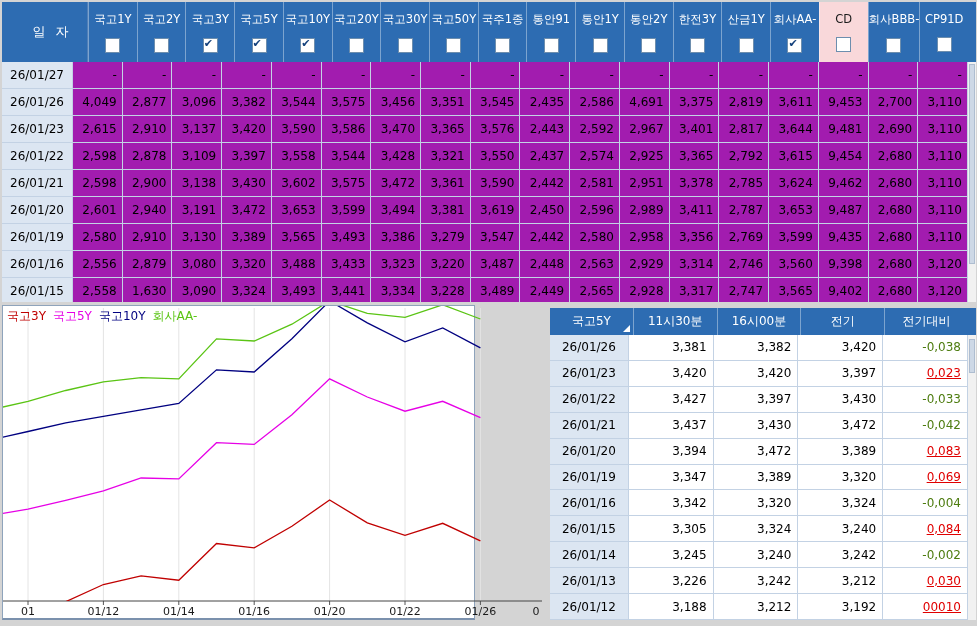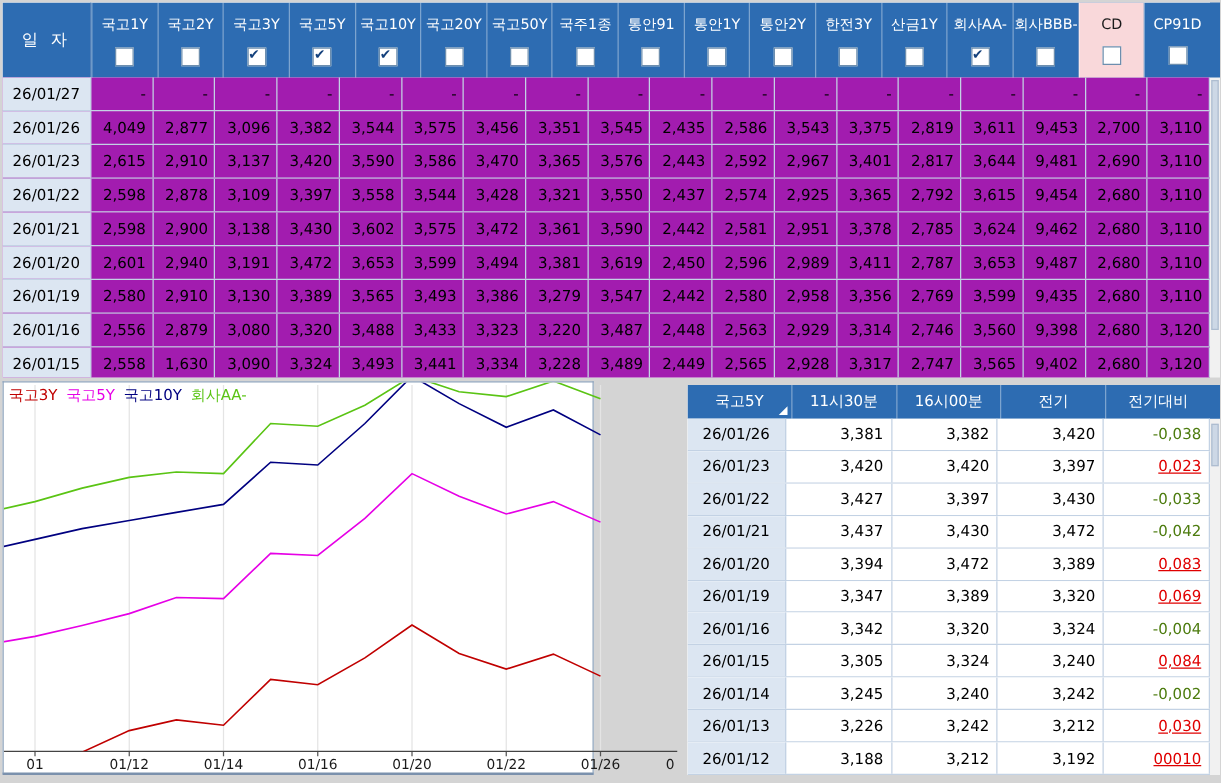--- a/index.html
+++ b/index.html
@@ -8,21 +8,21 @@
     background:#d4d4d4;
     font-family:"DejaVu Sans","Liberation Sans",sans-serif;
     -webkit-font-smoothing:none;
   }
   .panel{position:absolute;box-sizing:border-box;}
 
   
   #top-table{left:2px;top:2px;width:966px;height:300px;background:#fff;overflow:hidden;}
   .tt-header{display:flex;height:60px;background:#2d6cb2;}
   .tt-date-h{width:70px;color:#fff;font-size:13px;display:flex;align-items:center;justify-content:center;
-    letter-spacing:3px;border-right:1px solid #507fb8;}
+    letter-spacing:3px;border-right:1px solid #507fb8;padding-left:15px;}
   .tt-col{flex:1;display:flex;flex-direction:column;align-items:center;justify-content:center;gap:11px;
     border-left:1px solid rgba(255,255,255,.38);color:#fff;}
   .tt-col.cd{background:#f9d8da;color:#1a1a1a;}
   .tt-col .hlabel{font-size:11.5px;white-space:nowrap;}
   .cb{width:13px;height:13px;background:#fff;border:1px solid #6d8eae;position:relative;display:inline-block;cursor:pointer;}
   .cb.on:after{content:"\2714";position:absolute;left:0px;top:-2px;font-size:11px;color:#14417c;}
   .tt-row{display:flex;height:26px;border-bottom:1px solid #c3d2e4;background:#a21caf;}
   .tt-date{width:70px;background:#dce6f2;font-size:12px;color:#000;display:flex;align-items:center;justify-content:center;
     border-right:1px solid #c3d2e4;}
   .tt-cell{flex:1;font-size:12px;color:#000;display:flex;align-items:center;justify-content:flex-end;
@@ -83,20 +83,24 @@
       </div>
       <div class="tt-col">
         <div class="hlabel">국고10Y</div>
         <span class="cb on"></span>
       </div>
       <div class="tt-col">
         <div class="hlabel">국고20Y</div>
         <span class="cb"></span>
       </div>
       <div class="tt-col">
+        <div class="hlabel">국고30Y</div>
+        <span class="cb"></span>
+      </div>
+      <div class="tt-col">
         <div class="hlabel">국고50Y</div>
         <span class="cb"></span>
       </div>
       <div class="tt-col">
         <div class="hlabel">국주1종</div>
         <span class="cb"></span>
       </div>
       <div class="tt-col">
         <div class="hlabel">통안91</div>
         <span class="cb"></span>
@@ -114,26 +118,26 @@
         <span class="cb"></span>
       </div>
       <div class="tt-col">
         <div class="hlabel">산금1Y</div>
         <span class="cb"></span>
       </div>
       <div class="tt-col">
         <div class="hlabel">회사AA-</div>
         <span class="cb on"></span>
       </div>
-      <div class="tt-col">
-        <div class="hlabel">회사BBB-</div>
-        <span class="cb"></span>
-      </div>
       <div class="tt-col cd">
         <div class="hlabel">CD</div>
+        <span class="cb"></span>
+      </div>
+      <div class="tt-col">
+        <div class="hlabel">회사BBB-</div>
         <span class="cb"></span>
       </div>
       <div class="tt-col">
         <div class="hlabel">CP91D</div>
         <span class="cb"></span>
       </div>
     </div>
   <div class="tt-body">
       <div class="tt-row">
         <div class="tt-date">26/01/27</div>
@@ -162,21 +166,21 @@
         <div class="tt-cell">2,877</div>
         <div class="tt-cell">3,096</div>
         <div class="tt-cell">3,382</div>
         <div class="tt-cell">3,544</div>
         <div class="tt-cell">3,575</div>
         <div class="tt-cell">3,456</div>
         <div class="tt-cell">3,351</div>
         <div class="tt-cell">3,545</div>
         <div class="tt-cell">2,435</div>
         <div class="tt-cell">2,586</div>
-        <div class="tt-cell">3,543</div>
+        <div class="tt-cell">4,691</div>
         <div class="tt-cell">3,375</div>
         <div class="tt-cell">2,819</div>
         <div class="tt-cell">3,611</div>
         <div class="tt-cell">9,453</div>
         <div class="tt-cell">2,700</div>
         <div class="tt-cell">3,110</div>
       </div>
       <div class="tt-row">
         <div class="tt-date">26/01/23</div>
         <div class="tt-cell">2,615</div>

